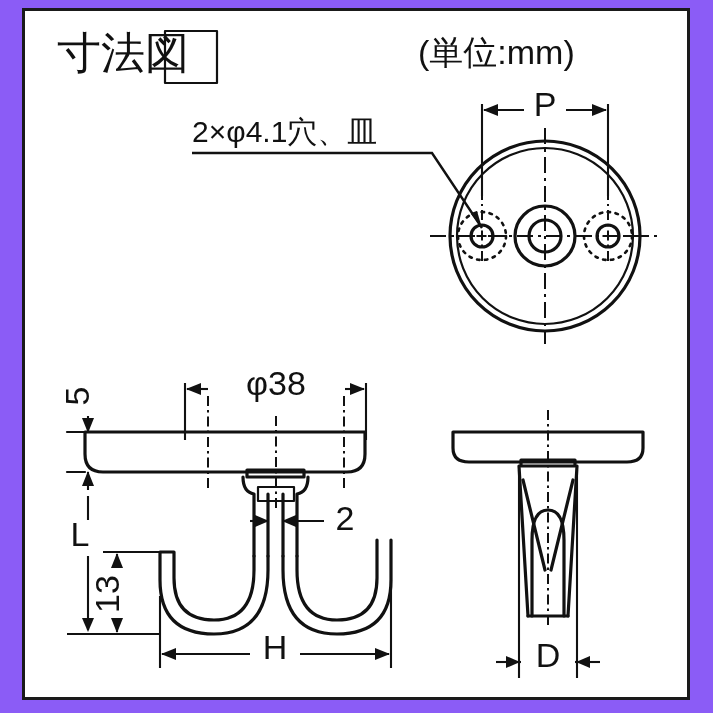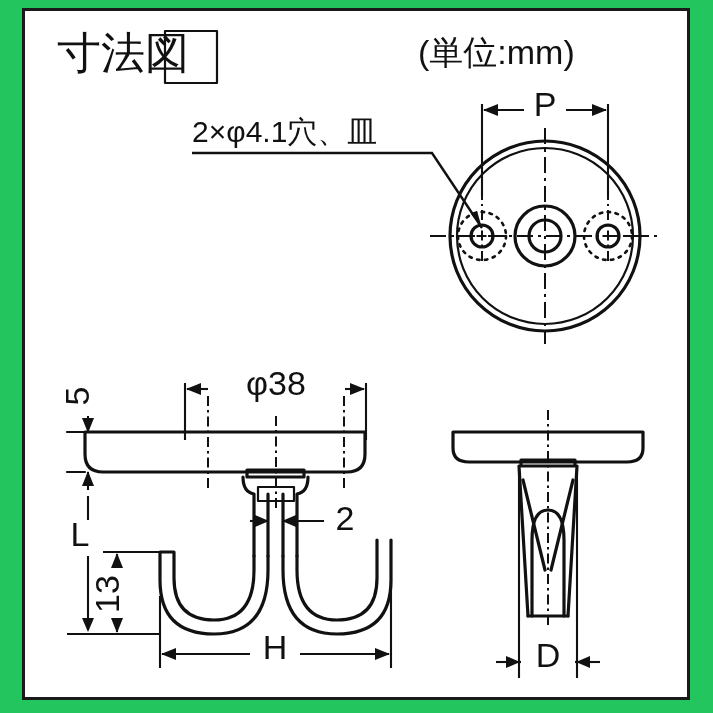--- a/index.html
+++ b/index.html
@@ -4,21 +4,21 @@
 <style>
   html, body {
     margin: 0;
     padding: 0;
     background: #ffffff;
   }
   #page {
     position: relative;
     width: 713px;
     height: 713px;
-    background: #22c55e;
+    background: #8b5cf6;
     font-family: "Liberation Sans", "DejaVu Sans", sans-serif;
     overflow: hidden;
   }
   #drawing-frame {
     position: absolute;
     left: 22px;
     top: 8px;
     width: 668px;
     height: 692px;
     border: 3px solid #1a1a1a;

